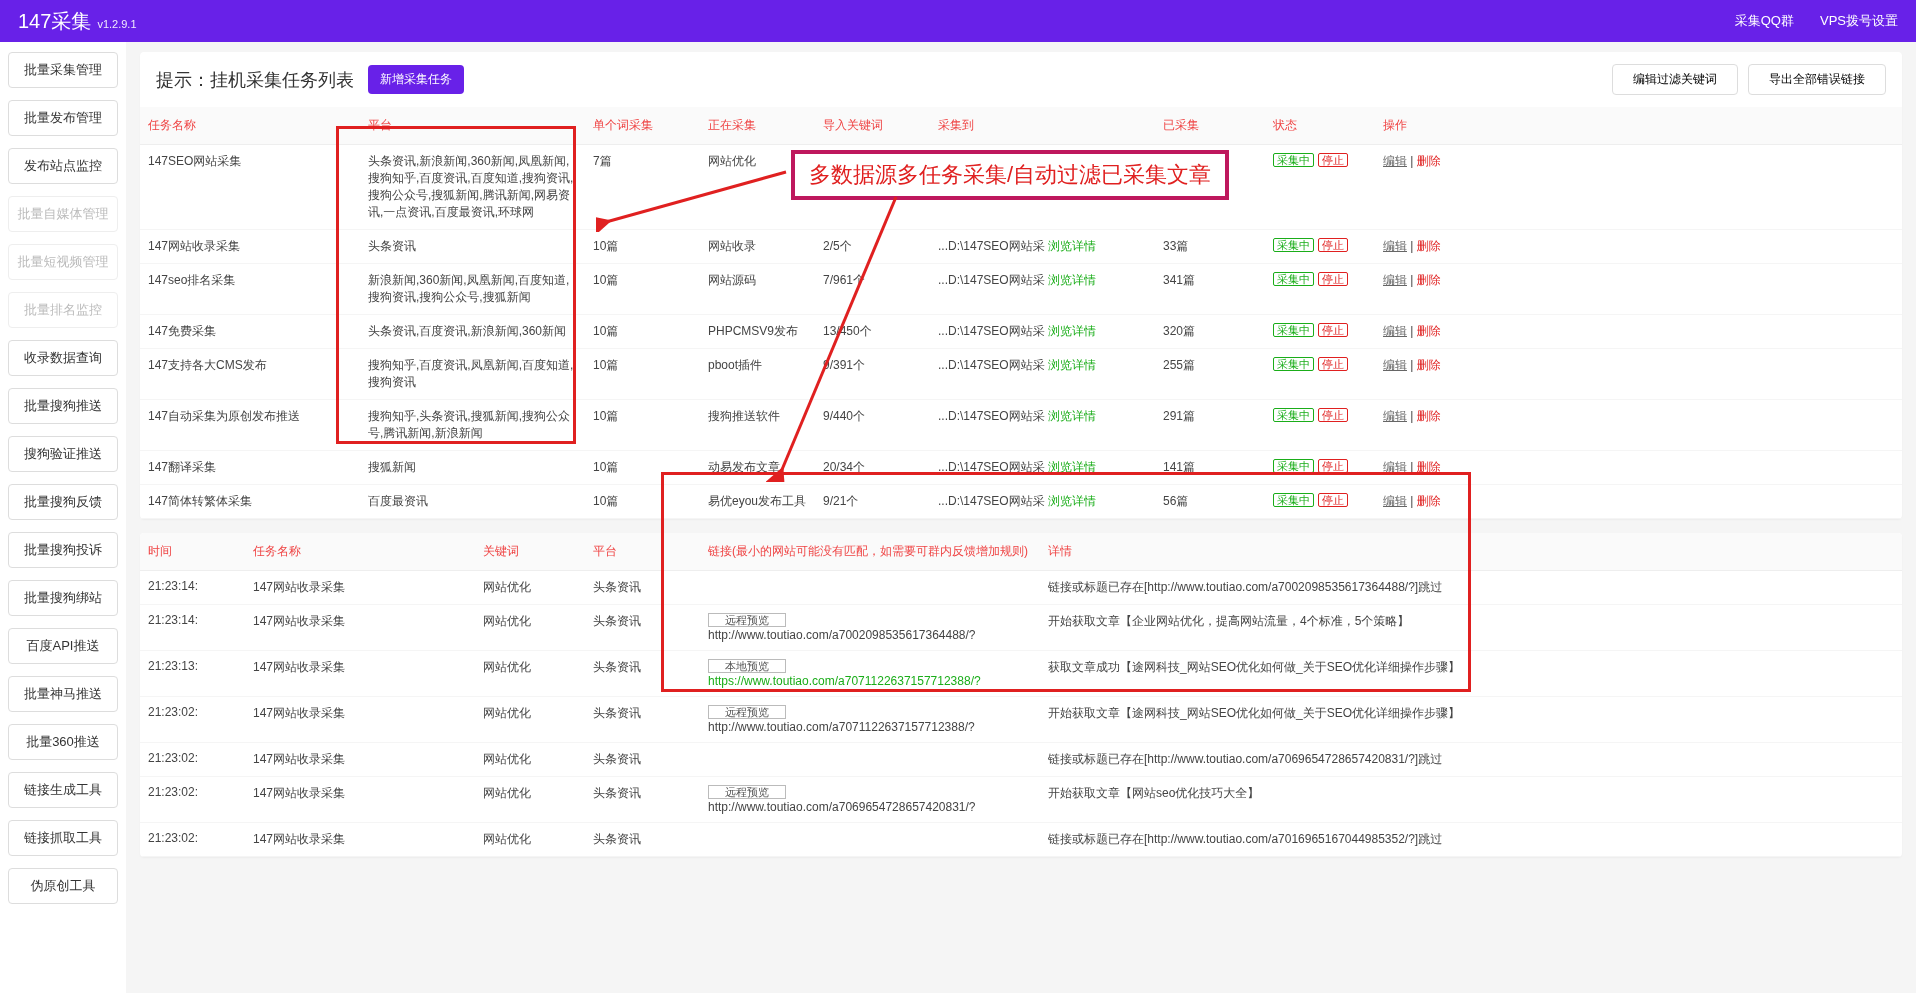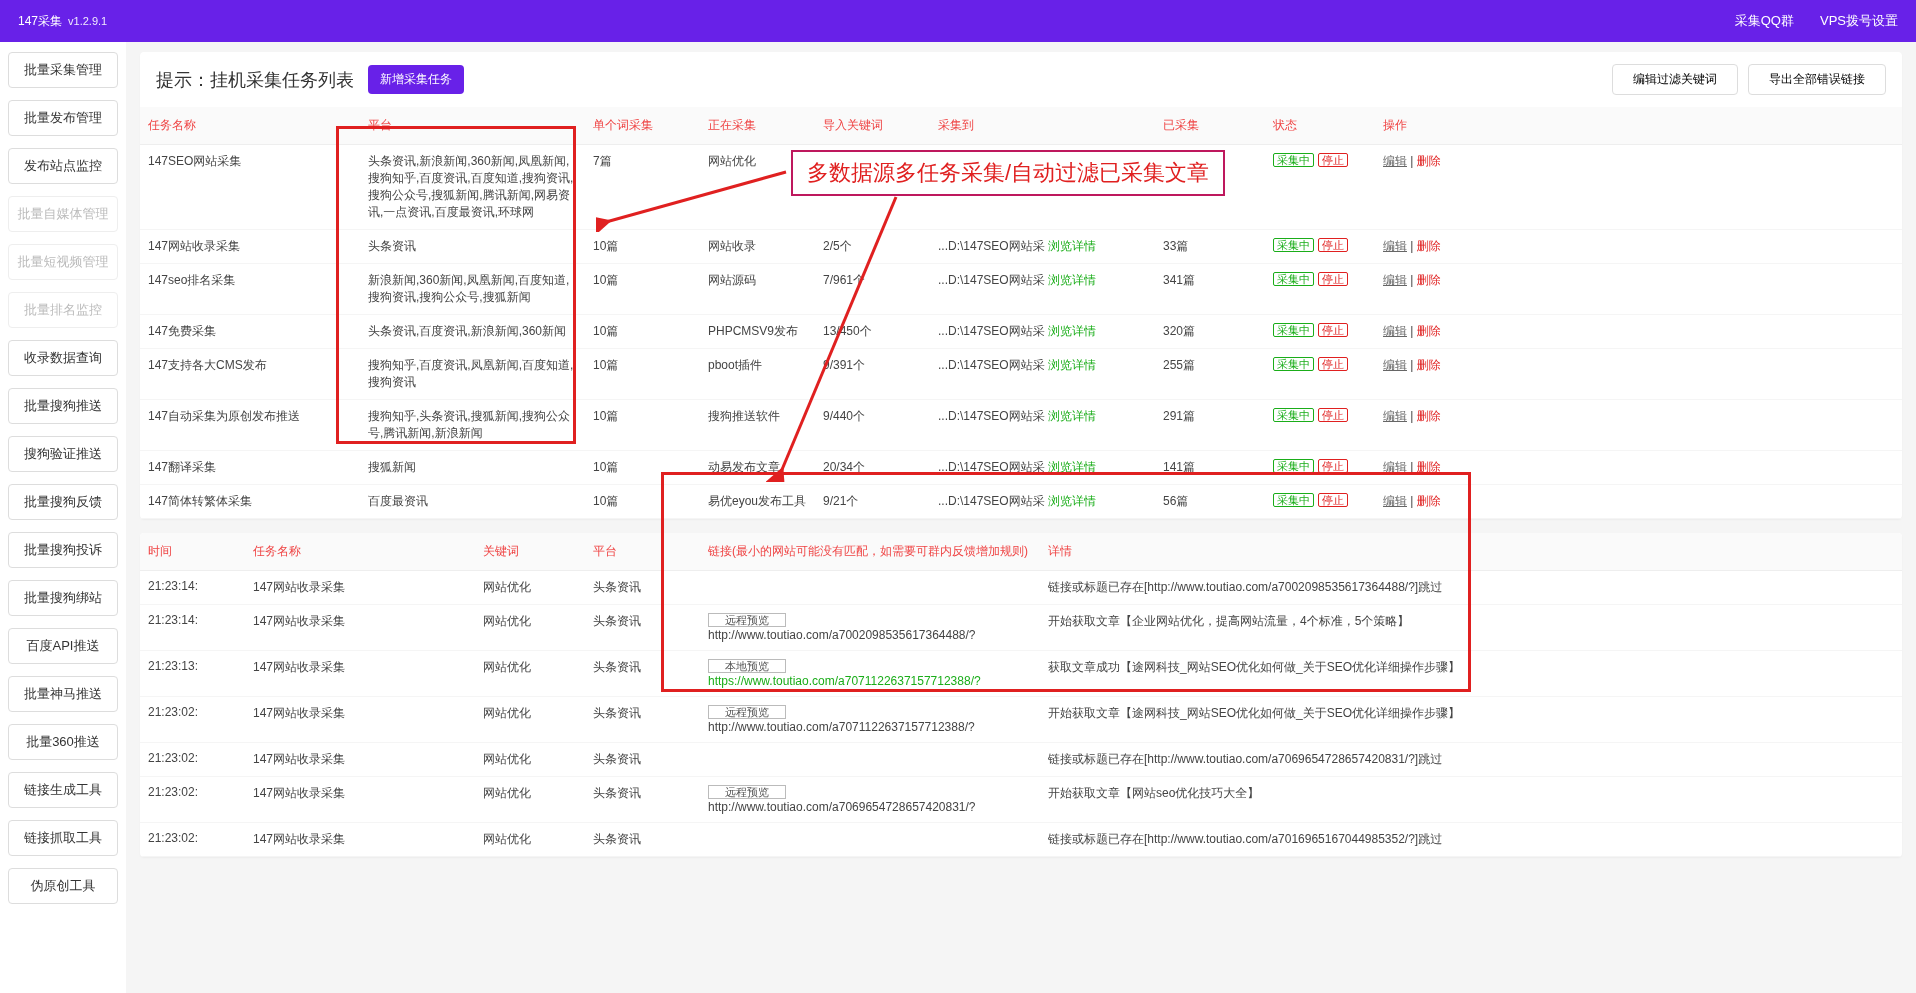--- a/index.html
+++ b/index.html
@@ -1,19 +1,19 @@
 <!DOCTYPE html>
 <html><head>
 <meta charset="utf-8">
 <style>
 * { margin: 0; padding: 0; box-sizing: border-box; }
 body { font-family: "Microsoft YaHei", Arial, sans-serif; font-size: 12px; background: #f5f5f5; color: #333; }
 .header { background: #6821e8; color: #fff; height: 42px; display: flex; align-items: center; padding: 0 18px; justify-content: space-between; }
 .header-left { display: flex; align-items: baseline; gap: 6px; }
-.app-title { font-size: 12px; font-weight: 500; }
+.app-title { font-size: 20px; font-weight: 500; }
 .app-ver { font-size: 11px; opacity: .9; }
 .header-right { display: flex; gap: 26px; align-items: center; font-size: 13px; }
 .header-link { color: #fff; cursor: pointer; }
 .layout { display: flex; height: calc(100vh - 42px); }
 .sidebar { width: 126px; background: #fff; padding: 10px 8px; display: flex; flex-direction: column; gap: 12px; overflow-y: auto; }
 .side-btn { border: 1px solid #ddd; background: #fff; padding: 8px 4px; text-align: center; border-radius: 4px; cursor: pointer; font-size: 13px; color: #333; }
 .side-btn.disabled { color: #bbb; border-color: #eee; cursor: not-allowed; }
 .main { flex: 1; padding: 10px 14px; overflow: auto; }
 .panel { background: #fff; border-radius: 4px; margin-bottom: 14px; box-shadow: 0 1px 2px rgba(0,0,0,.04); }
 .panel-head { display: flex; align-items: center; justify-content: space-between; padding: 12px 16px; }
@@ -25,21 +25,21 @@
 table { width: 100%; border-collapse: collapse; }
 thead th { text-align: left; background: #fafafa; padding: 10px 8px; font-weight: 400; color: #ef4444; font-size: 12px; border-bottom: 1px solid #eee; }
 tbody td { padding: 8px 8px; vertical-align: top; border-bottom: 1px solid #f5f5f5; font-size: 12px; color: #444; }
 .link-green { color: #1aad19; cursor: pointer; }
 .badge-green { color: #1aad19; border: 1px solid #1aad19; padding: 0 3px; font-size: 11px; border-radius: 2px; margin-right: 4px; }
 .badge-red { color: #e02020; border: 1px solid #e02020; padding: 0 3px; font-size: 11px; border-radius: 2px; cursor: pointer; }
 .op-link { color: #666; cursor: pointer; text-decoration: underline; }
 .op-del { color: #e02020; cursor: pointer; }
 .tag-btn { border: 1px solid #bbb; padding: 0 16px; font-size: 11px; margin-right: 4px; color: #555; }
 .annotation-box1 { position: absolute; border: 3px solid #e02020; pointer-events: none; }
-.annotation-text { position: absolute; border: 2px solid #be185d; color: #e02020; font-size: 22px; padding: 6px 14px; background: #fff; pointer-events: none; }
+.annotation-text { position: absolute; border: 4px solid #be185d; color: #e02020; font-size: 22px; padding: 6px 14px; background: #fff; pointer-events: none; }
 .scroll-x { overflow-x: auto; }
 .scroll-x::-webkit-scrollbar { height: 14px; }
 .scroll-x::-webkit-scrollbar-thumb { background: #c1c1c1; }
 .scroll-x::-webkit-scrollbar-track { background: #f1f1f1; }
 </style>
 </head>
 <body>
 
 <div class="header">
   <div class="header-left">

